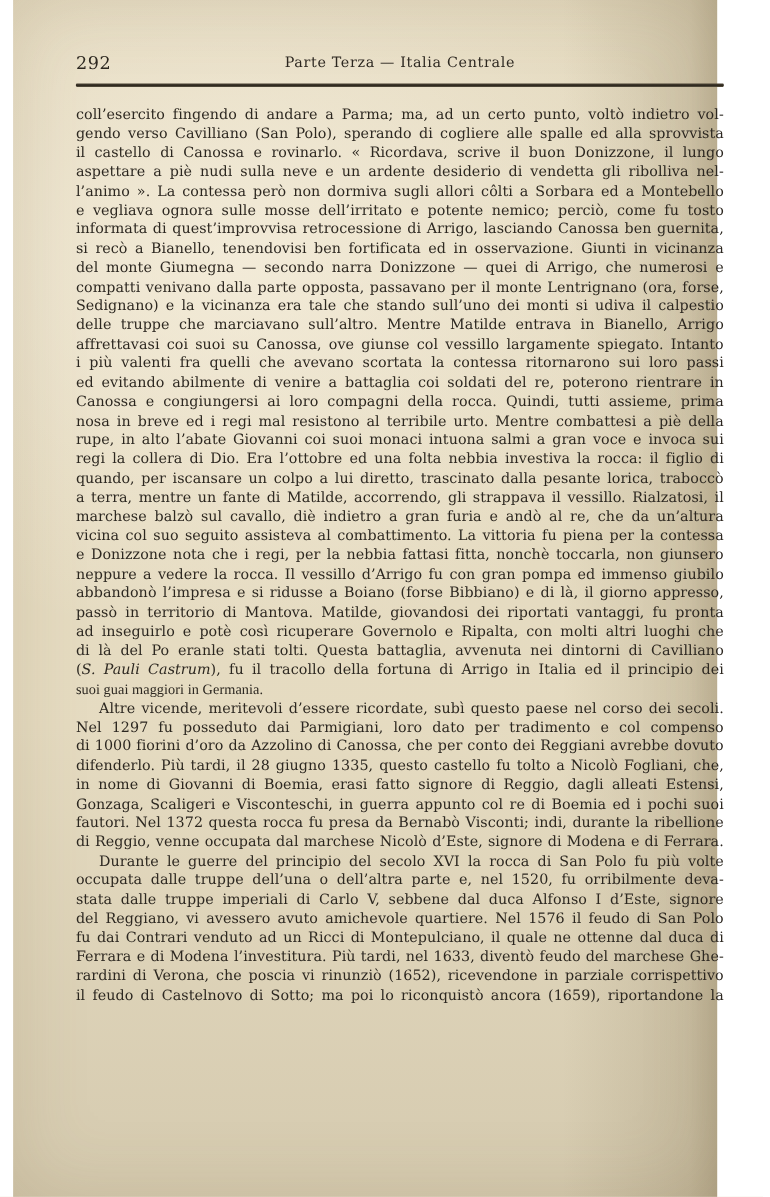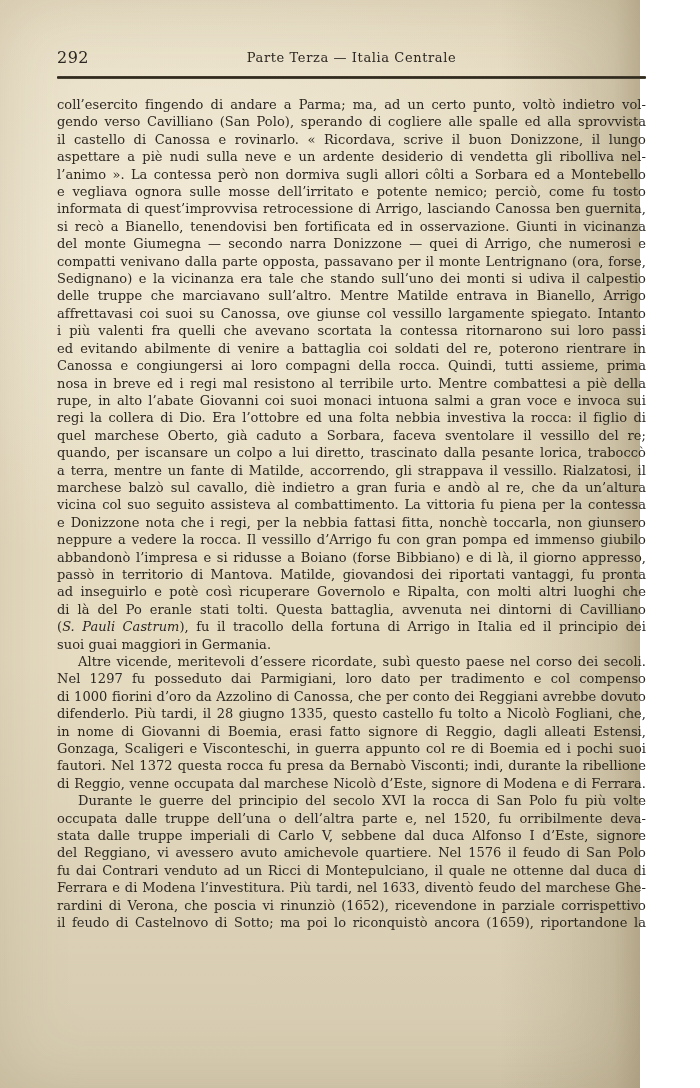--- a/index.html
+++ b/index.html
@@ -10,20 +10,21 @@
   .scan-page {
     position: relative;
     width: 640px; height: 1088px;
     background:
       radial-gradient(ellipse 620px 500px at 32% 22%, rgba(252,246,232,0.60), rgba(252,246,232,0) 70%),
       linear-gradient(to right, rgba(98,82,48,0) 78%, rgba(98,82,48,0.16) 96%, rgba(98,82,48,0.28) 100%),
       linear-gradient(to bottom, rgba(98,82,48,0.03) 0%, rgba(98,82,48,0.02) 60%, rgba(98,82,48,0.14) 100%),
       #e8dec4;
     color: #2c2720;
     box-shadow: inset 0 0 70px rgba(120,100,60,0.18);
+    margin-left: 12px;
   }
   .content {
     position: absolute;
     left: 57px; top: 48px;
     width: 589px;
   }
   .header {
     position: relative;
     height: 19px;
   }
@@ -49,21 +50,21 @@
   }
   .paragraph { margin: 0; }
   .line {
     height: 17.42px;
     line-height: 17.4px;
     overflow: hidden;
     text-align: justify;
     text-align-last: justify;
     white-space: normal;
   }
-  .line.para-last { text-align-last: left; }
+  .line.para-last { text-align-last: left; font-family: Liberation Serif, serif; }
   .line.indent { text-indent: 21px; }
   .line i { font-style: italic; }
 </style>
 </head>
 <body>
 
 <div class="scan-page">
   <div class="content">
     <div class="header">
       <span class="page-number">292</span>
@@ -84,21 +85,20 @@
           <div class="line">compatti venivano dalla parte opposta, passavano per il monte Lentrignano (ora, forse,</div>
           <div class="line">Sedignano) e la vicinanza era tale che stando sull’uno dei monti si udiva il calpestio</div>
           <div class="line">delle truppe che marciavano sull’altro. Mentre Matilde entrava in Bianello, Arrigo</div>
           <div class="line">affrettavasi coi suoi su Canossa, ove giunse col vessillo largamente spiegato. Intanto</div>
           <div class="line">i più valenti fra quelli che avevano scortata la contessa ritornarono sui loro passi</div>
           <div class="line">ed evitando abilmente di venire a battaglia coi soldati del re, poterono rientrare in</div>
           <div class="line">Canossa e congiungersi ai loro compagni della rocca. Quindi, tutti assieme, prima</div>
           <div class="line">nosa in breve ed i regi mal resistono al terribile urto. Mentre combattesi a piè della</div>
           <div class="line">rupe, in alto l’abate Giovanni coi suoi monaci intuona salmi a gran voce e invoca sui</div>
           <div class="line">regi la collera di Dio. Era l’ottobre ed una folta nebbia investiva la rocca: il figlio di</div>
-          <div class="line">quel marchese Oberto, già caduto a Sorbara, faceva sventolare il vessillo del re;</div>
           <div class="line">quando, per iscansare un colpo a lui diretto, trascinato dalla pesante lorica, traboccò</div>
           <div class="line">a terra, mentre un fante di Matilde, accorrendo, gli strappava il vessillo. Rialzatosi, il</div>
           <div class="line">marchese balzò sul cavallo, diè indietro a gran furia e andò al re, che da un’altura</div>
           <div class="line">vicina col suo seguito assisteva al combattimento. La vittoria fu piena per la contessa</div>
           <div class="line">e Donizzone nota che i regi, per la nebbia fattasi fitta, nonchè toccarla, non giunsero</div>
           <div class="line">neppure a vedere la rocca. Il vessillo d’Arrigo fu con gran pompa ed immenso giubilo</div>
           <div class="line">abbandonò l’impresa e si ridusse a Boiano (forse Bibbiano) e di là, il giorno appresso,</div>
           <div class="line">passò in territorio di Mantova. Matilde, giovandosi dei riportati vantaggi, fu pronta</div>
           <div class="line">ad inseguirlo e potè così ricuperare Governolo e Ripalta, con molti altri luoghi che</div>
           <div class="line">di là del Po eranle stati tolti. Questa battaglia, avvenuta nei dintorni di Cavilliano</div>

